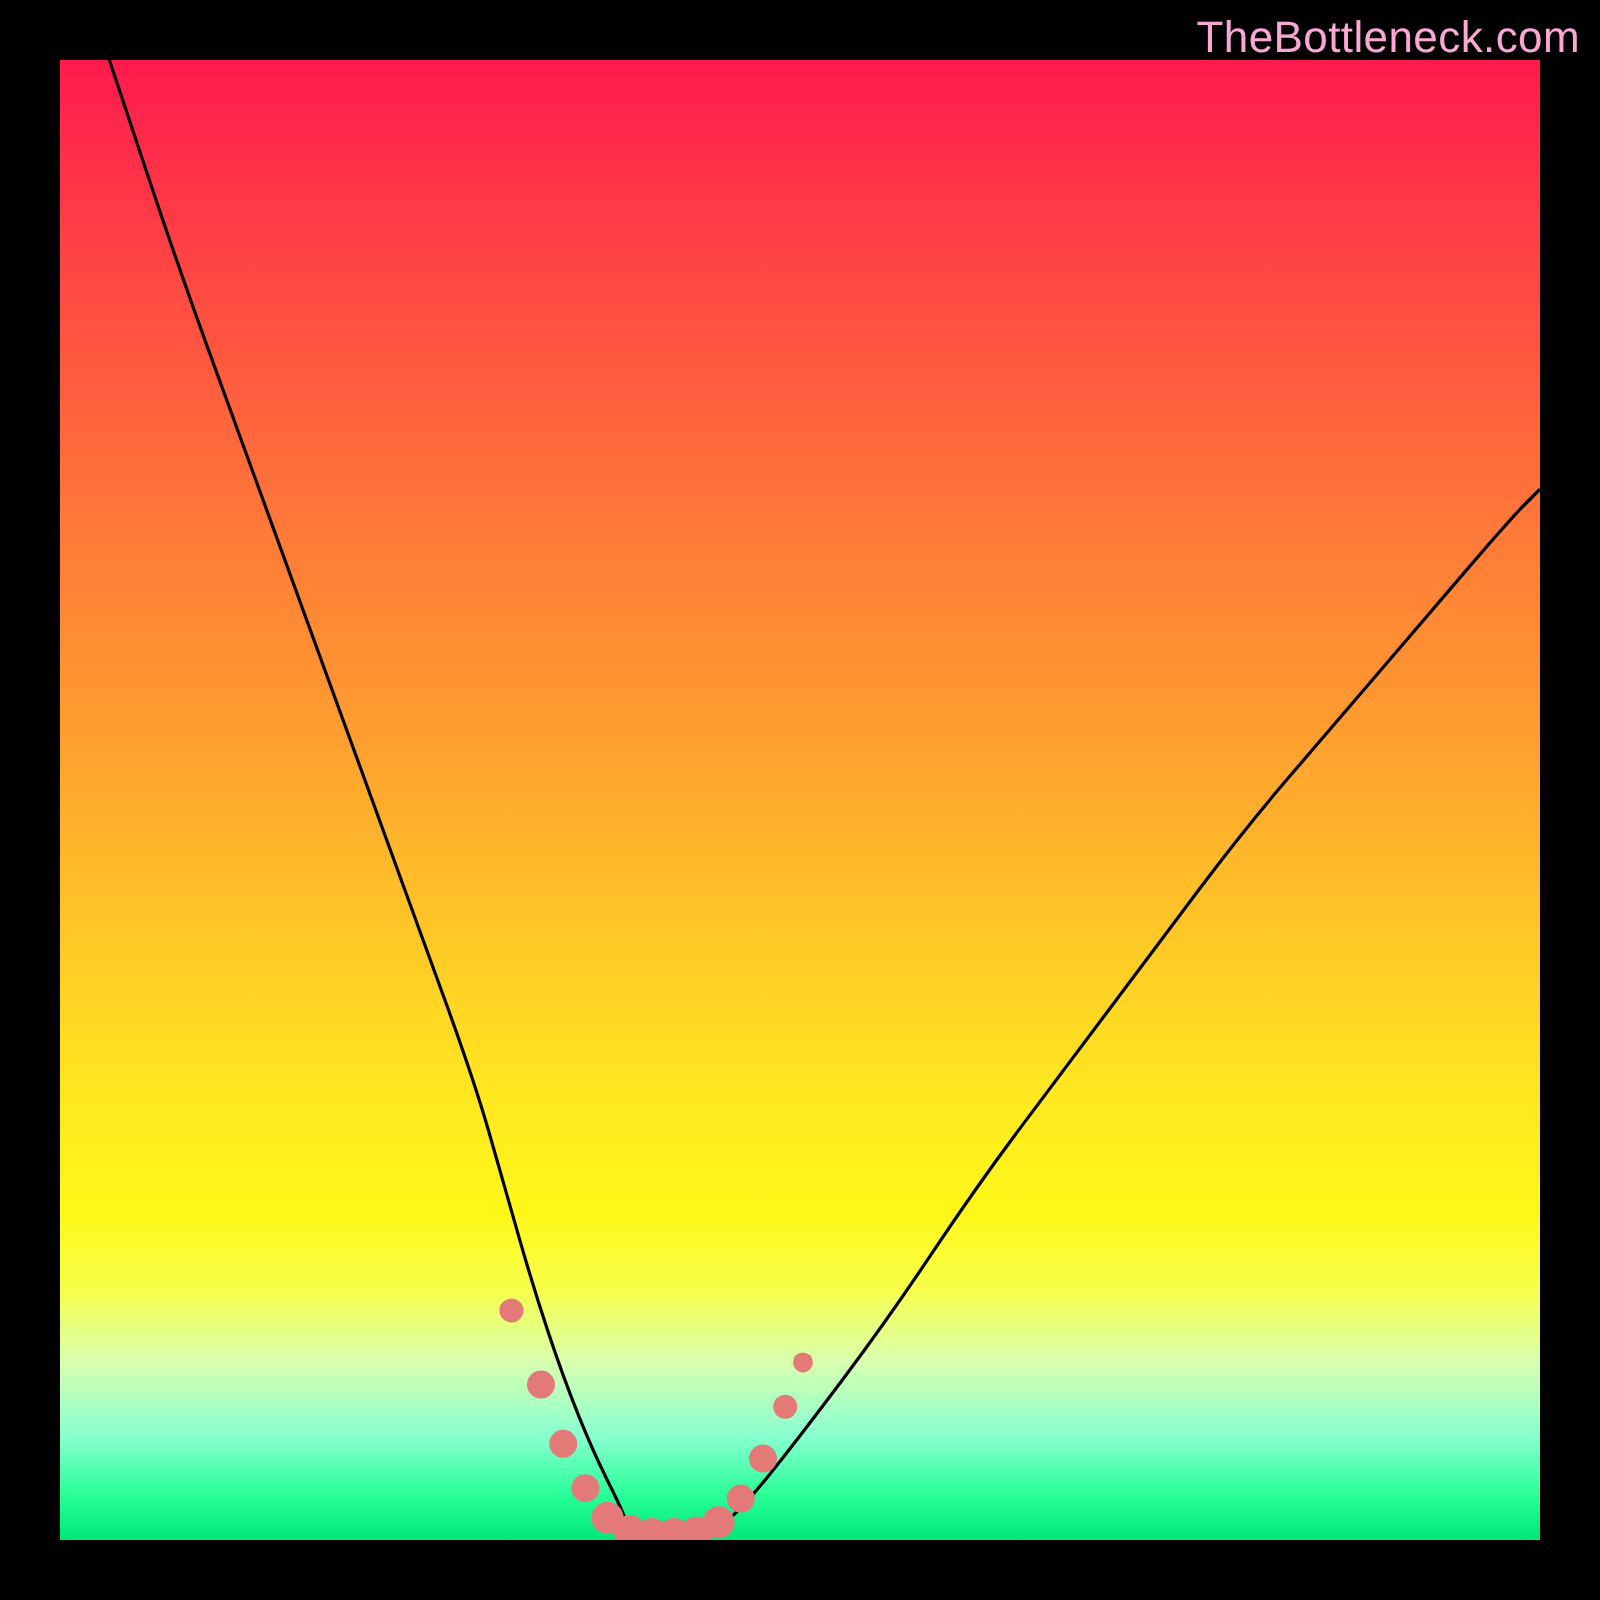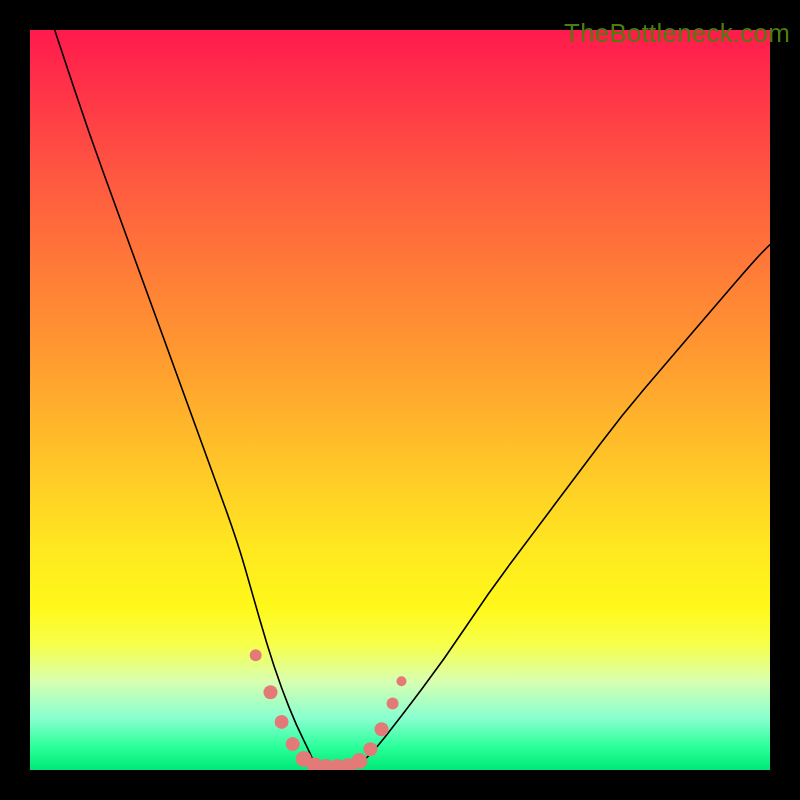--- a/index.html
+++ b/index.html
@@ -5,25 +5,25 @@
   * { margin: 0; padding: 0; box-sizing: border-box; }
   html, body { width: 800px; height: 800px; overflow: hidden; background: #000; }
   .frame {
     position: relative;
     width: 800px;
     height: 800px;
     background: #000;
   }
   .watermark {
     position: absolute;
-    top: 18px;
+    top: 6px;
     right: 10px;
     font-family: Arial, Helvetica, sans-serif;
-    font-size: 26px;
-    color: #4d7c0f;
+    font-size: 22px;
+    color: #f9a8d4;
     letter-spacing: 0.2px;
     font-weight: 500;
     z-index: 10;
   }
   .plot-area {
     position: absolute;
     left: 30px;
     top: 30px;
     width: 740px;
     height: 740px;

